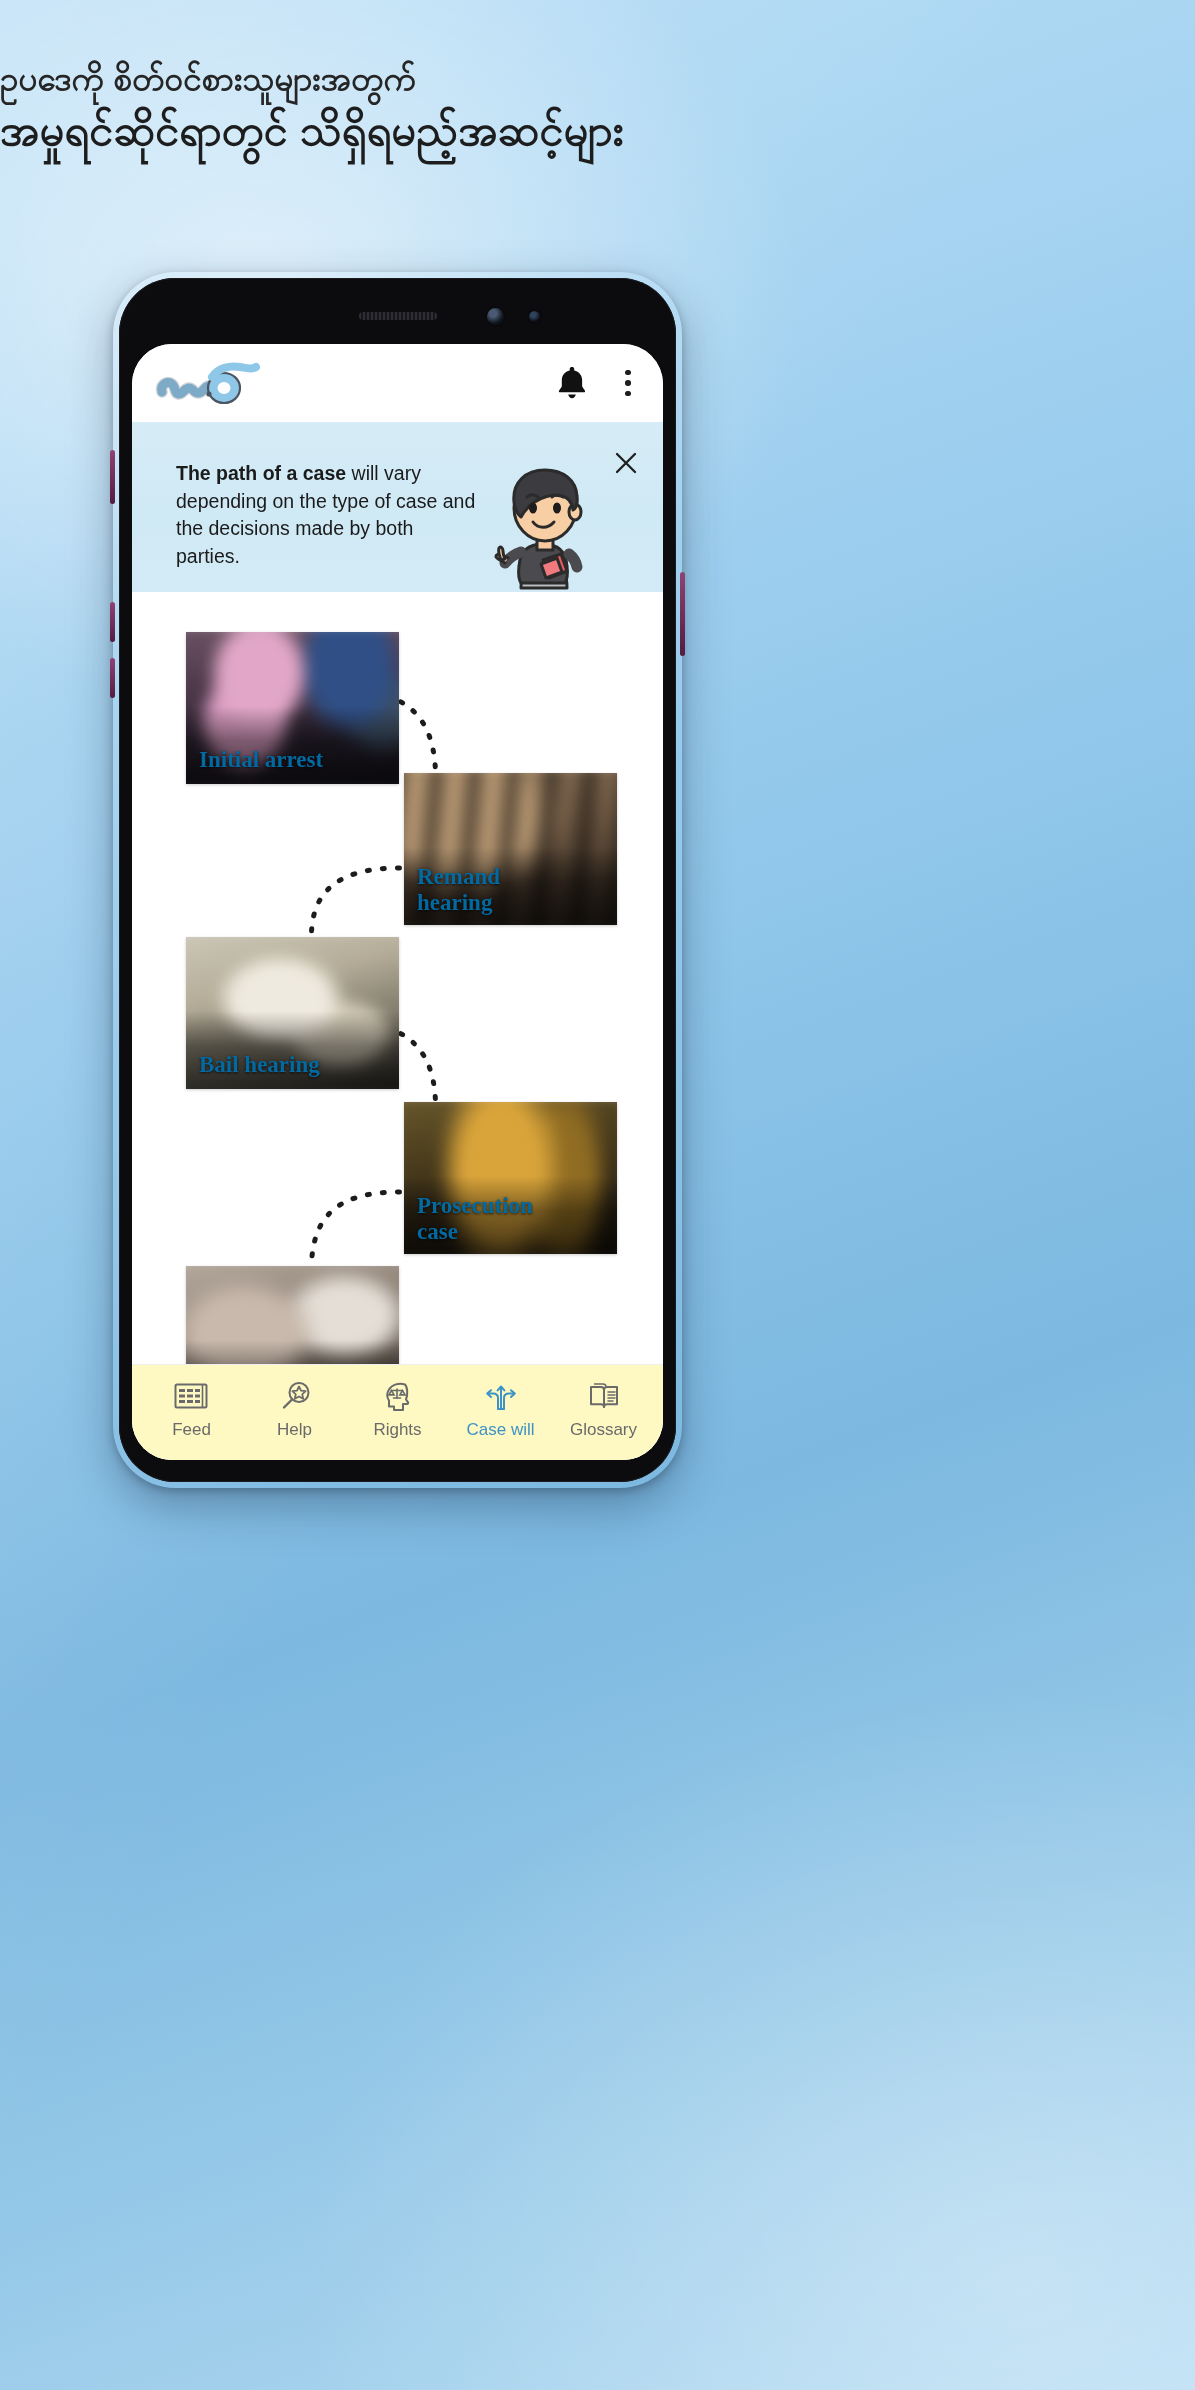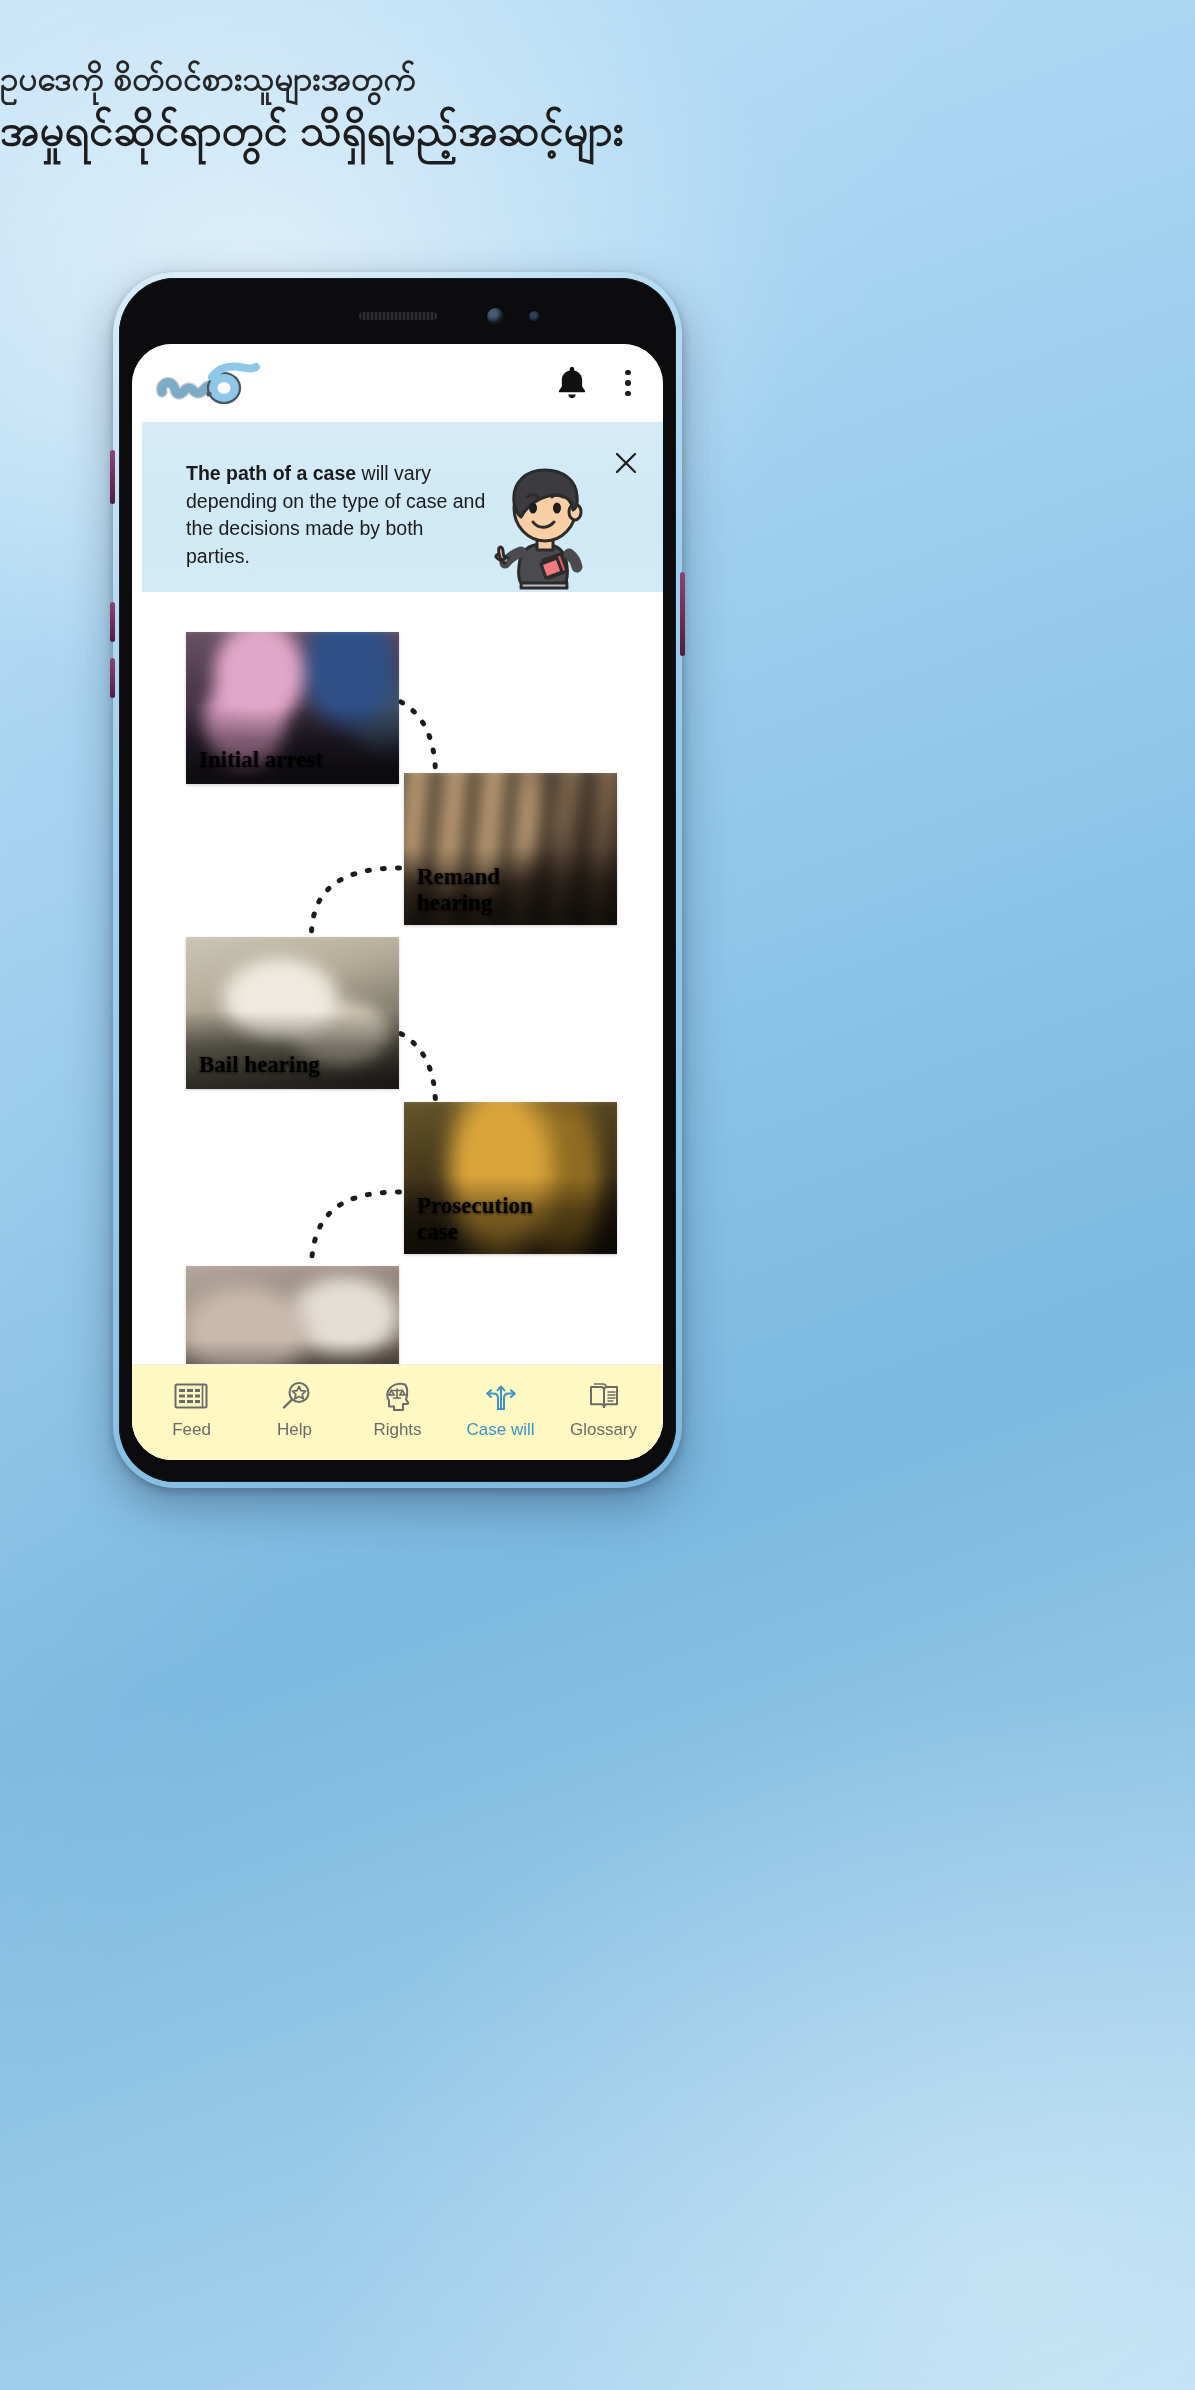--- a/index.html
+++ b/index.html
@@ -82,21 +82,21 @@
   .logo{width:118px;height:50px;flex:0 0 auto;}
   .appbar-spacer{flex:1 1 auto;}
   .bell{width:34px;height:38px;margin-right:26px;cursor:pointer;}
   .kebab{width:26px;height:34px;display:flex;flex-direction:column;justify-content:center;
     align-items:center;gap:5px;cursor:pointer;margin-right:4px;}
   .kebab i{width:5.5px;height:5.5px;border-radius:50%;background:#1d1d1d;display:block;}
 
   
   .banner{
     position:relative;background:linear-gradient(180deg,#d6ecf6 0%,#cfe9f5 55%,#d3ebf6 100%);
-    padding:28px 26px 26px 44px;box-sizing:border-box;height:170px;display:flex;align-items:flex-start;margin-left:10px;
+    padding:28px 26px 26px 44px;box-sizing:border-box;height:170px;display:flex;align-items:flex-start;
   }
   .banner-text{
     font-size:19.5px;line-height:1.42;color:#1b1b1b;max-width:305px;
     font-family:"Liberation Sans", sans-serif;padding-top:10px;
   }
   .banner-text b{font-weight:700;}
   .mascot{position:absolute;right:58px;top:20px;width:120px;height:150px;}
   .banner-close{
     position:absolute;right:20px;top:24px;width:34px;height:34px;cursor:pointer;
     display:flex;align-items:center;justify-content:center;
@@ -113,21 +113,21 @@
     box-shadow:0 1px 3px rgba(0,0,0,.2);
   }
   .card .thumb{position:absolute;inset:0;filter:blur(6px);transform:scale(1.12);}
   .card .shade{
     position:absolute;left:0;right:0;bottom:0;height:78px;
     background:linear-gradient(180deg,rgba(0,0,0,0) 0%,rgba(0,0,0,.42) 45%,rgba(0,0,0,.62) 100%);
   }
   .card .label{
     position:absolute;left:13px;right:10px;bottom:10px;
     font-family:"Liberation Serif", serif;font-weight:700;
-    font-size:23px;line-height:1.16;color:#000000;
+    font-size:23px;line-height:1.16;color:#0369a1;
     text-shadow:0 1px 3px rgba(0,0,0,.75);
   }
   .card.left{left:54px;}
   .card.right{left:272px;}
 
   
   .t-arrest{background:
       radial-gradient(60px 70px at 36% 30%, #e2a7c8 0 55%, rgba(226,167,200,0) 78%),
       radial-gradient(54px 60px at 30% 58%, #d79ac0 0 55%, rgba(215,154,192,0) 80%),
       radial-gradient(60px 80px at 74% 26%, #2f4f86 0 55%, rgba(47,79,134,0) 82%),

